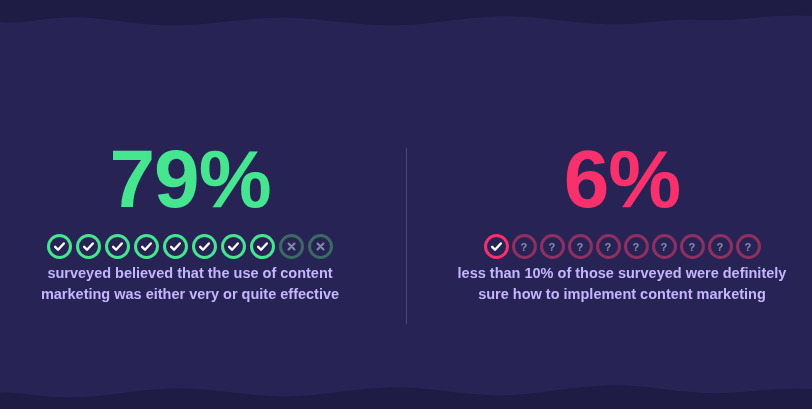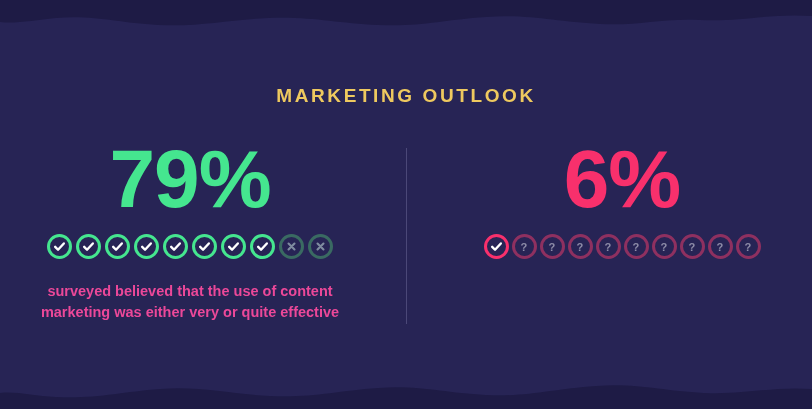--- a/index.html
+++ b/index.html
@@ -116,24 +116,24 @@
   .dot-check-pink {
     border: 3px solid #f8306c;
     background: transparent;
   }
   .dot-q-muted {
     border: 3px solid #8e3060;
     background: transparent;
   }
 
   .caption {
-    margin-top: 22px;
+    margin-top: 4px;
     width: 330px;
     text-align: center;
-    color: #ec4899;
+    color: #c4b5fd;
     font-size: 14.5px;
     font-weight: bold;
     line-height: 1.42;
   }
 
   
   .divider {
     position: absolute;
     left: 406px;
     top: 148px;
@@ -170,21 +170,20 @@
              C556,22 530,14 486,17 C442,20 420,27 378,25 C336,23 310,16 268,18
              C226,20 200,27 158,25 C118,23 96,15 56,18 C34,20 16,24 0,22 Z" fill="#1e1b45"></path>
   </svg>
 
   <svg class="torn torn-bottom" viewBox="0 0 812 34" preserveAspectRatio="none">
     <path d="M0,34 L812,34 L812,14 C772,11 746,20 704,18 C662,16 638,8 596,11
              C552,14 528,22 486,20 C444,18 420,10 378,13 C336,16 312,23 270,21
              C228,19 202,11 160,14 C120,17 96,24 56,22 C34,21 16,16 0,18 Z" fill="#1e1b45"></path>
   </svg>
 
-  <div class="heading">MARKETING OUTLOOK</div>
 
   <div class="divider"></div>
 
 
   <div class="panels">
 
     <div class="panel panel-left">
       <div class="big-stat stat-green">79%</div>
 
       <div class="icon-row">
@@ -292,16 +291,17 @@
               <text x="12" y="18.5" text-anchor="middle" font-family="Liberation Sans, sans-serif" font-size="19" font-weight="bold" fill="#8e8ca8">?</text>
             </svg>
         </span>
         <span class="dot dot-q-muted">
           <svg width="14" height="14" viewBox="0 0 24 24">
               <text x="12" y="18.5" text-anchor="middle" font-family="Liberation Sans, sans-serif" font-size="19" font-weight="bold" fill="#8e8ca8">?</text>
             </svg>
         </span>
       </div>
 
+      <div class="caption">less than 10% of those surveyed were definitely sure how to implement content marketing</div>
     </div>
 
   </div>
 </div>
 
 </body></html>

